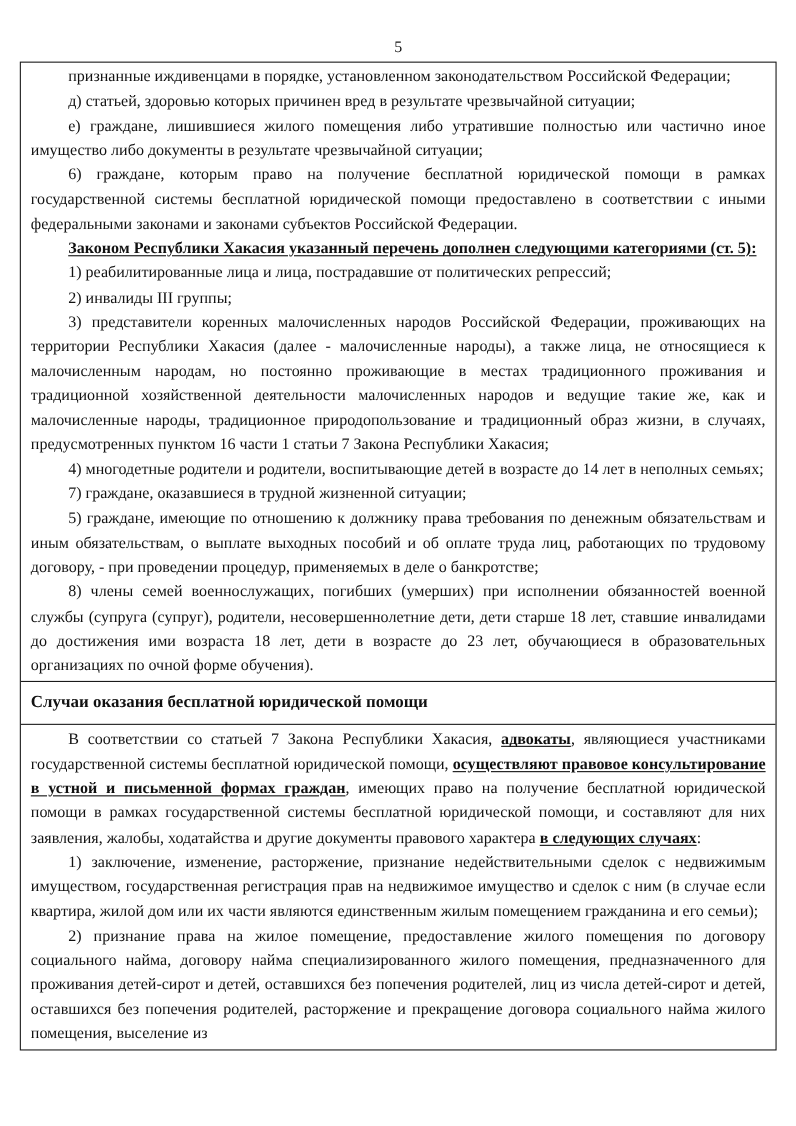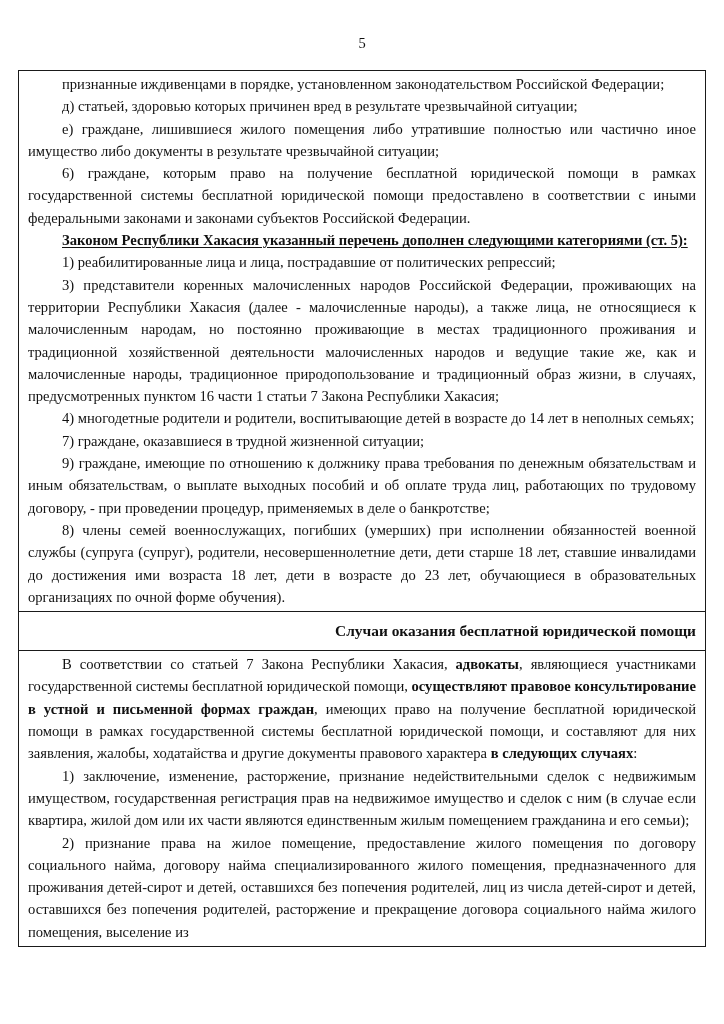--- a/index.html
+++ b/index.html
@@ -31,21 +31,21 @@
     width: 724px;
     text-align: center;
     font-size: 14.5px;
     line-height: 18px;
     font-family: "Liberation Serif", "DejaVu Serif", serif;
     color: #111111;
   }
 
   .doc-table {
     position: absolute;
-    top: 70px;
+    top: 56px;
     left: 18px;
     width: 688px;
     box-sizing: border-box;
     border: 1.2px solid #1a1a1a;
     background: #ffffff;
   }
 
   .cell {
     box-sizing: border-box;
     padding: 2px 9px 3px 9px;
@@ -71,33 +71,34 @@
   }
 
   p.bu {
     font-weight: bold;
     text-decoration: underline;
     text-underline-offset: 2px;
   }
 
   .bu-span {
     font-weight: bold;
+    text-decoration: underline;
     text-underline-offset: 2px;
   }
 
   .heading-cell {
     padding: 7px 9px 8px 9px;
   }
 
   h2.heading {
     margin: 0;
     font-size: 15.4px;
     line-height: 23px;
     font-weight: bold;
-    text-align: right;
+    text-align: left;
     color: #111111;
   }
   h2.heading .line2 {
     display: block;
   }
 </style>
 </head>
 <body>
 
 <div class="page">
@@ -106,24 +107,25 @@
 
   <div class="doc-table">
 
     <div class="cell">
       <p class="para indent">признанные иждивенцами в порядке, установленном законодательством Российской Федерации;</p>
       <p class="para indent">д) статьей, здоровью которых причинен вред в результате чрезвычайной ситуации;</p>
       <p class="para indent">е) граждане, лишившиеся жилого помещения либо утратившие полностью или частично иное имущество либо документы в результате чрезвычайной ситуации;</p>
       <p class="para indent">6) граждане, которым право на получение бесплатной юридической помощи в рамках государственной системы бесплатной юридической помощи предоставлено в соответствии с иными федеральными законами и законами субъектов Российской Федерации.</p>
       <p class="para indent bu">Законом Республики Хакасия указанный перечень дополнен следующими категориями (ст. 5):</p>
       <p class="para indent">1) реабилитированные лица и лица, пострадавшие от политических репрессий;</p>
+      <p class="para indent">2) инвалиды III группы;</p>
       <p class="para indent">3) представители коренных малочисленных народов Российской Федерации, проживающих на территории Республики Хакасия (далее - малочисленные народы), а также лица, не относящиеся к малочисленным народам, но постоянно проживающие в местах традиционного проживания и традиционной хозяйственной деятельности малочисленных народов и ведущие такие же, как и малочисленные народы, традиционное природопользование и традиционный образ жизни, в случаях, предусмотренных пунктом 16 части 1 статьи 7 Закона Республики Хакасия;</p>
       <p class="para indent">4) многодетные родители и родители, воспитывающие детей в возрасте до 14 лет в неполных семьях;</p>
       <p class="para indent">7) граждане, оказавшиеся в трудной жизненной ситуации;</p>
-      <p class="para indent">9) граждане, имеющие по отношению к должнику права требования по денежным обязательствам и иным обязательствам, о выплате выходных пособий и об оплате труда лиц, работающих по трудовому договору, - при проведении процедур, применяемых в деле о банкротстве;</p>
+      <p class="para indent">5) граждане, имеющие по отношению к должнику права требования по денежным обязательствам и иным обязательствам, о выплате выходных пособий и об оплате труда лиц, работающих по трудовому договору, - при проведении процедур, применяемых в деле о банкротстве;</p>
       <p class="para indent">8) члены семей военнослужащих, погибших (умерших) при исполнении обязанностей военной службы (супруга (супруг), родители, несовершеннолетние дети, дети старше 18 лет, ставшие инвалидами до достижения ими возраста 18 лет, дети в возрасте до 23 лет, обучающиеся в образовательных организациях по очной форме обучения).</p>
     </div>
 
     <div class="cell heading-cell">
       <h2 class="heading">
         <span class="line1">Случаи оказания бесплатной юридической помощи</span>
       </h2>
     </div>
 
     <div class="cell">

